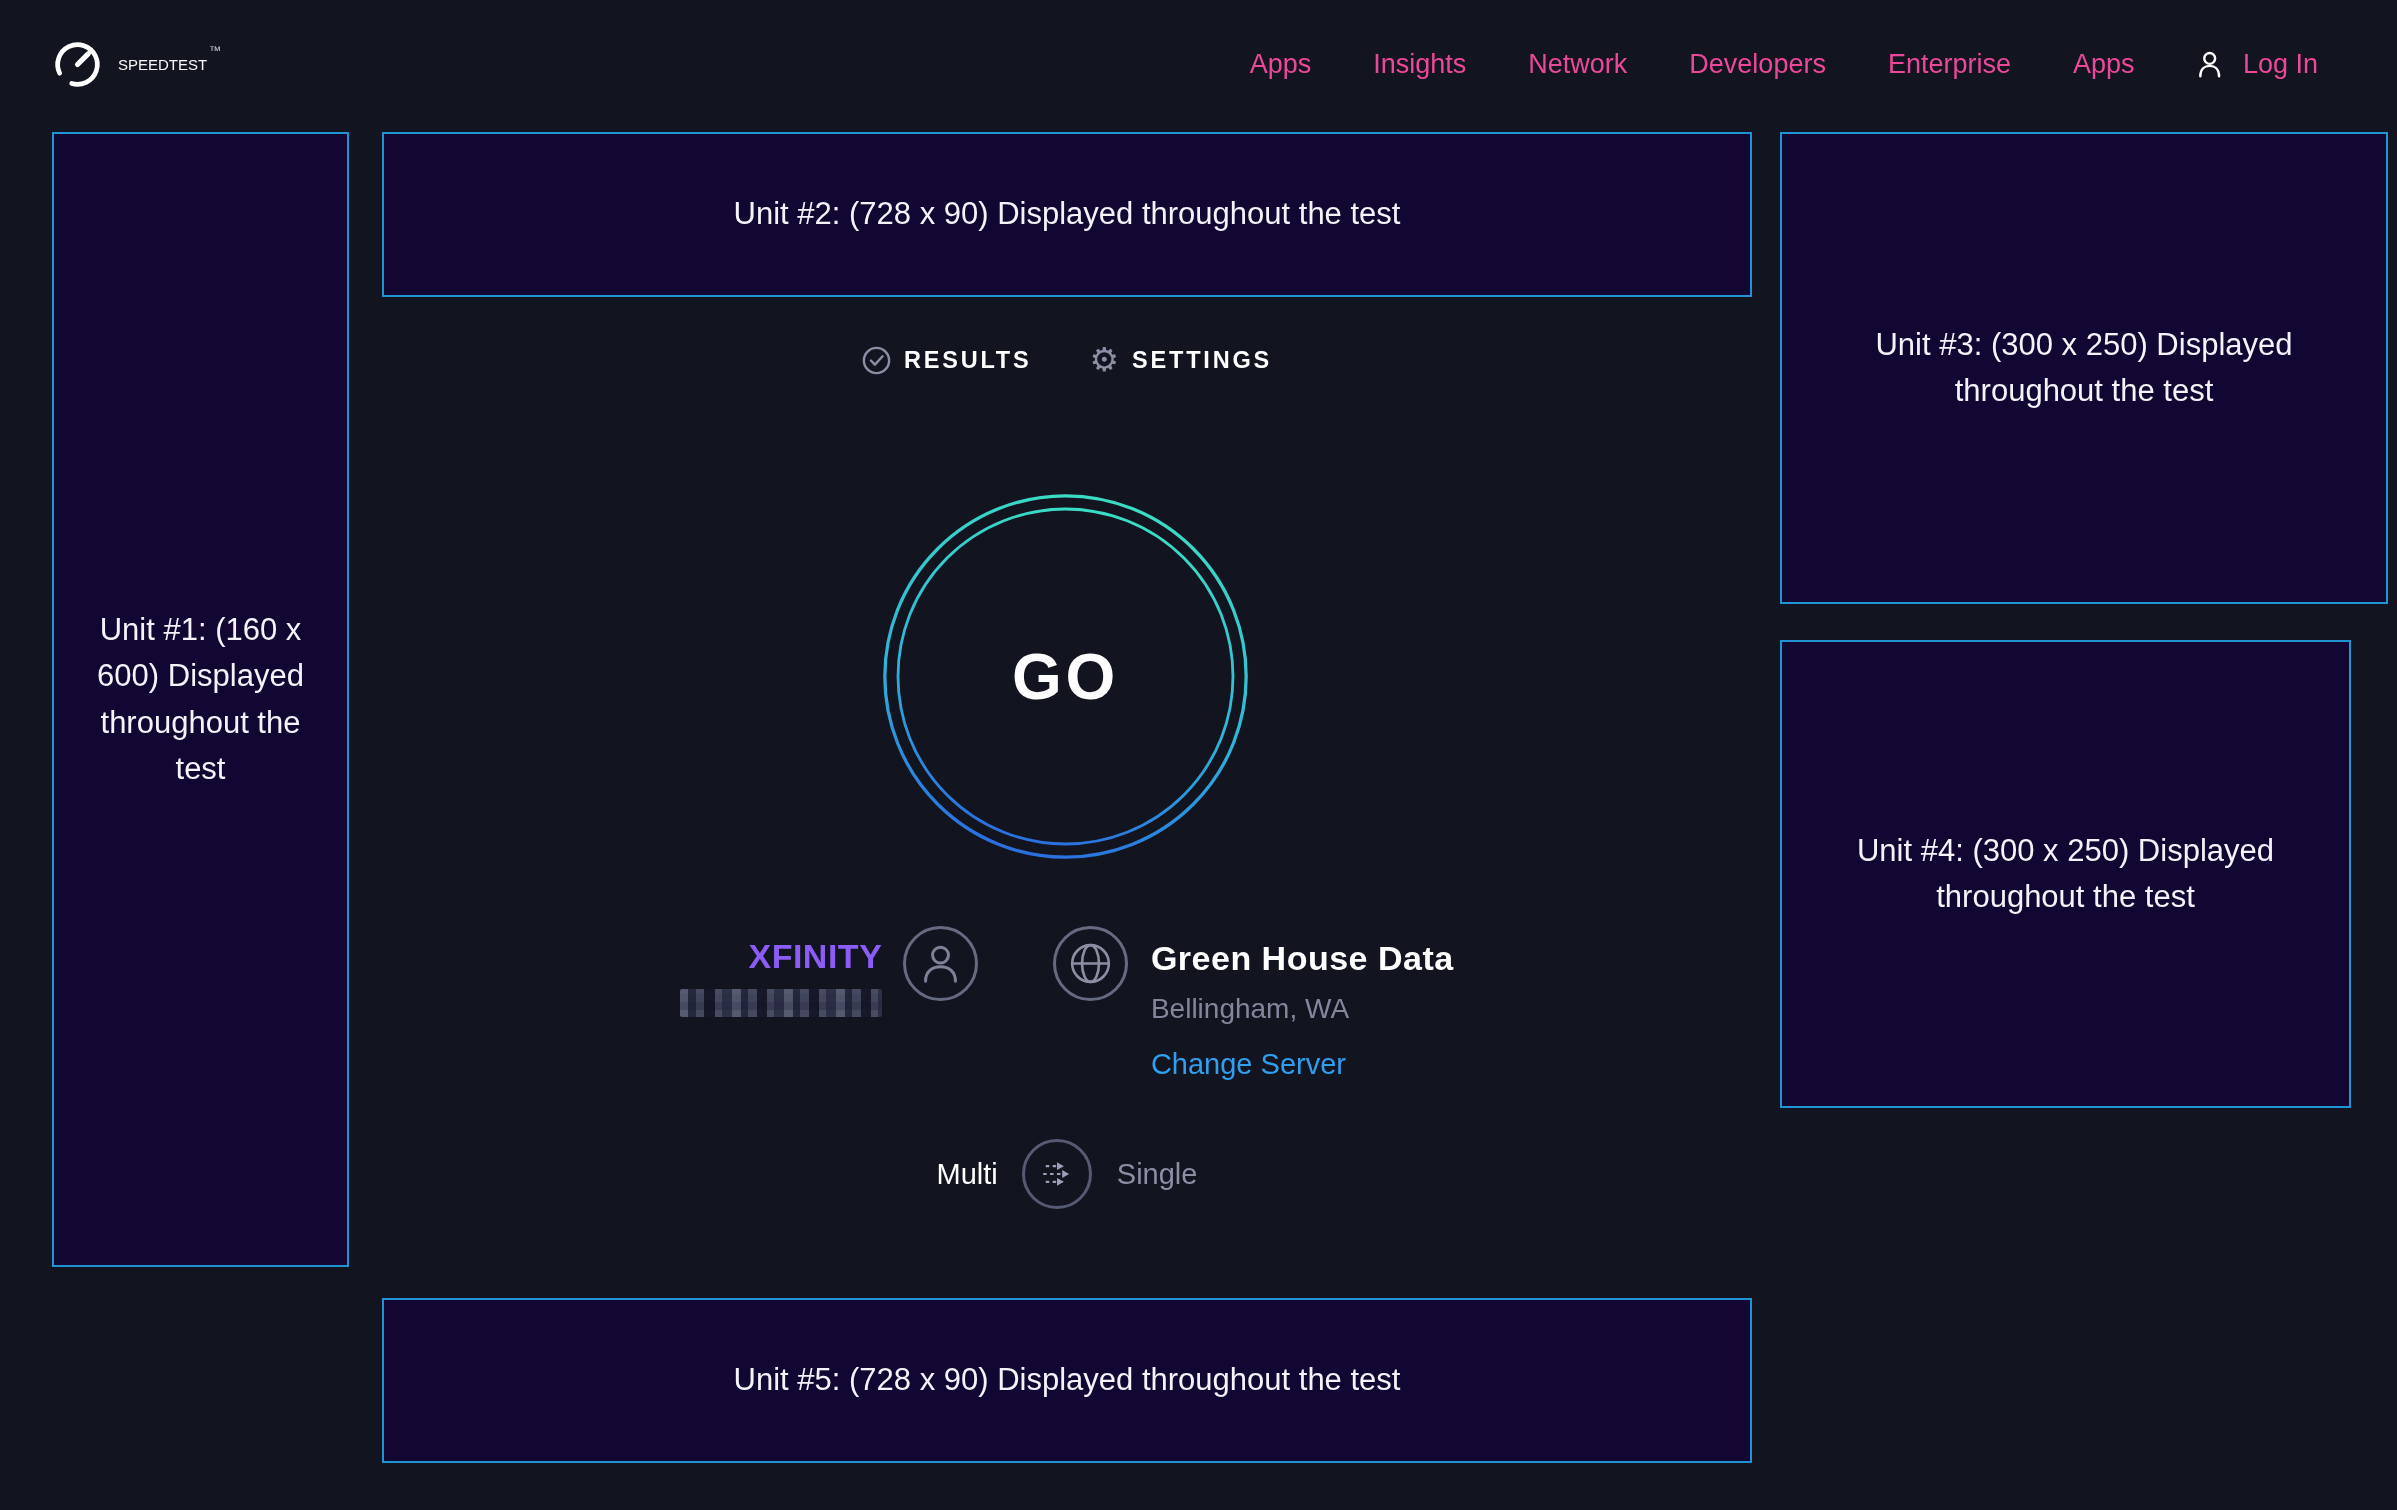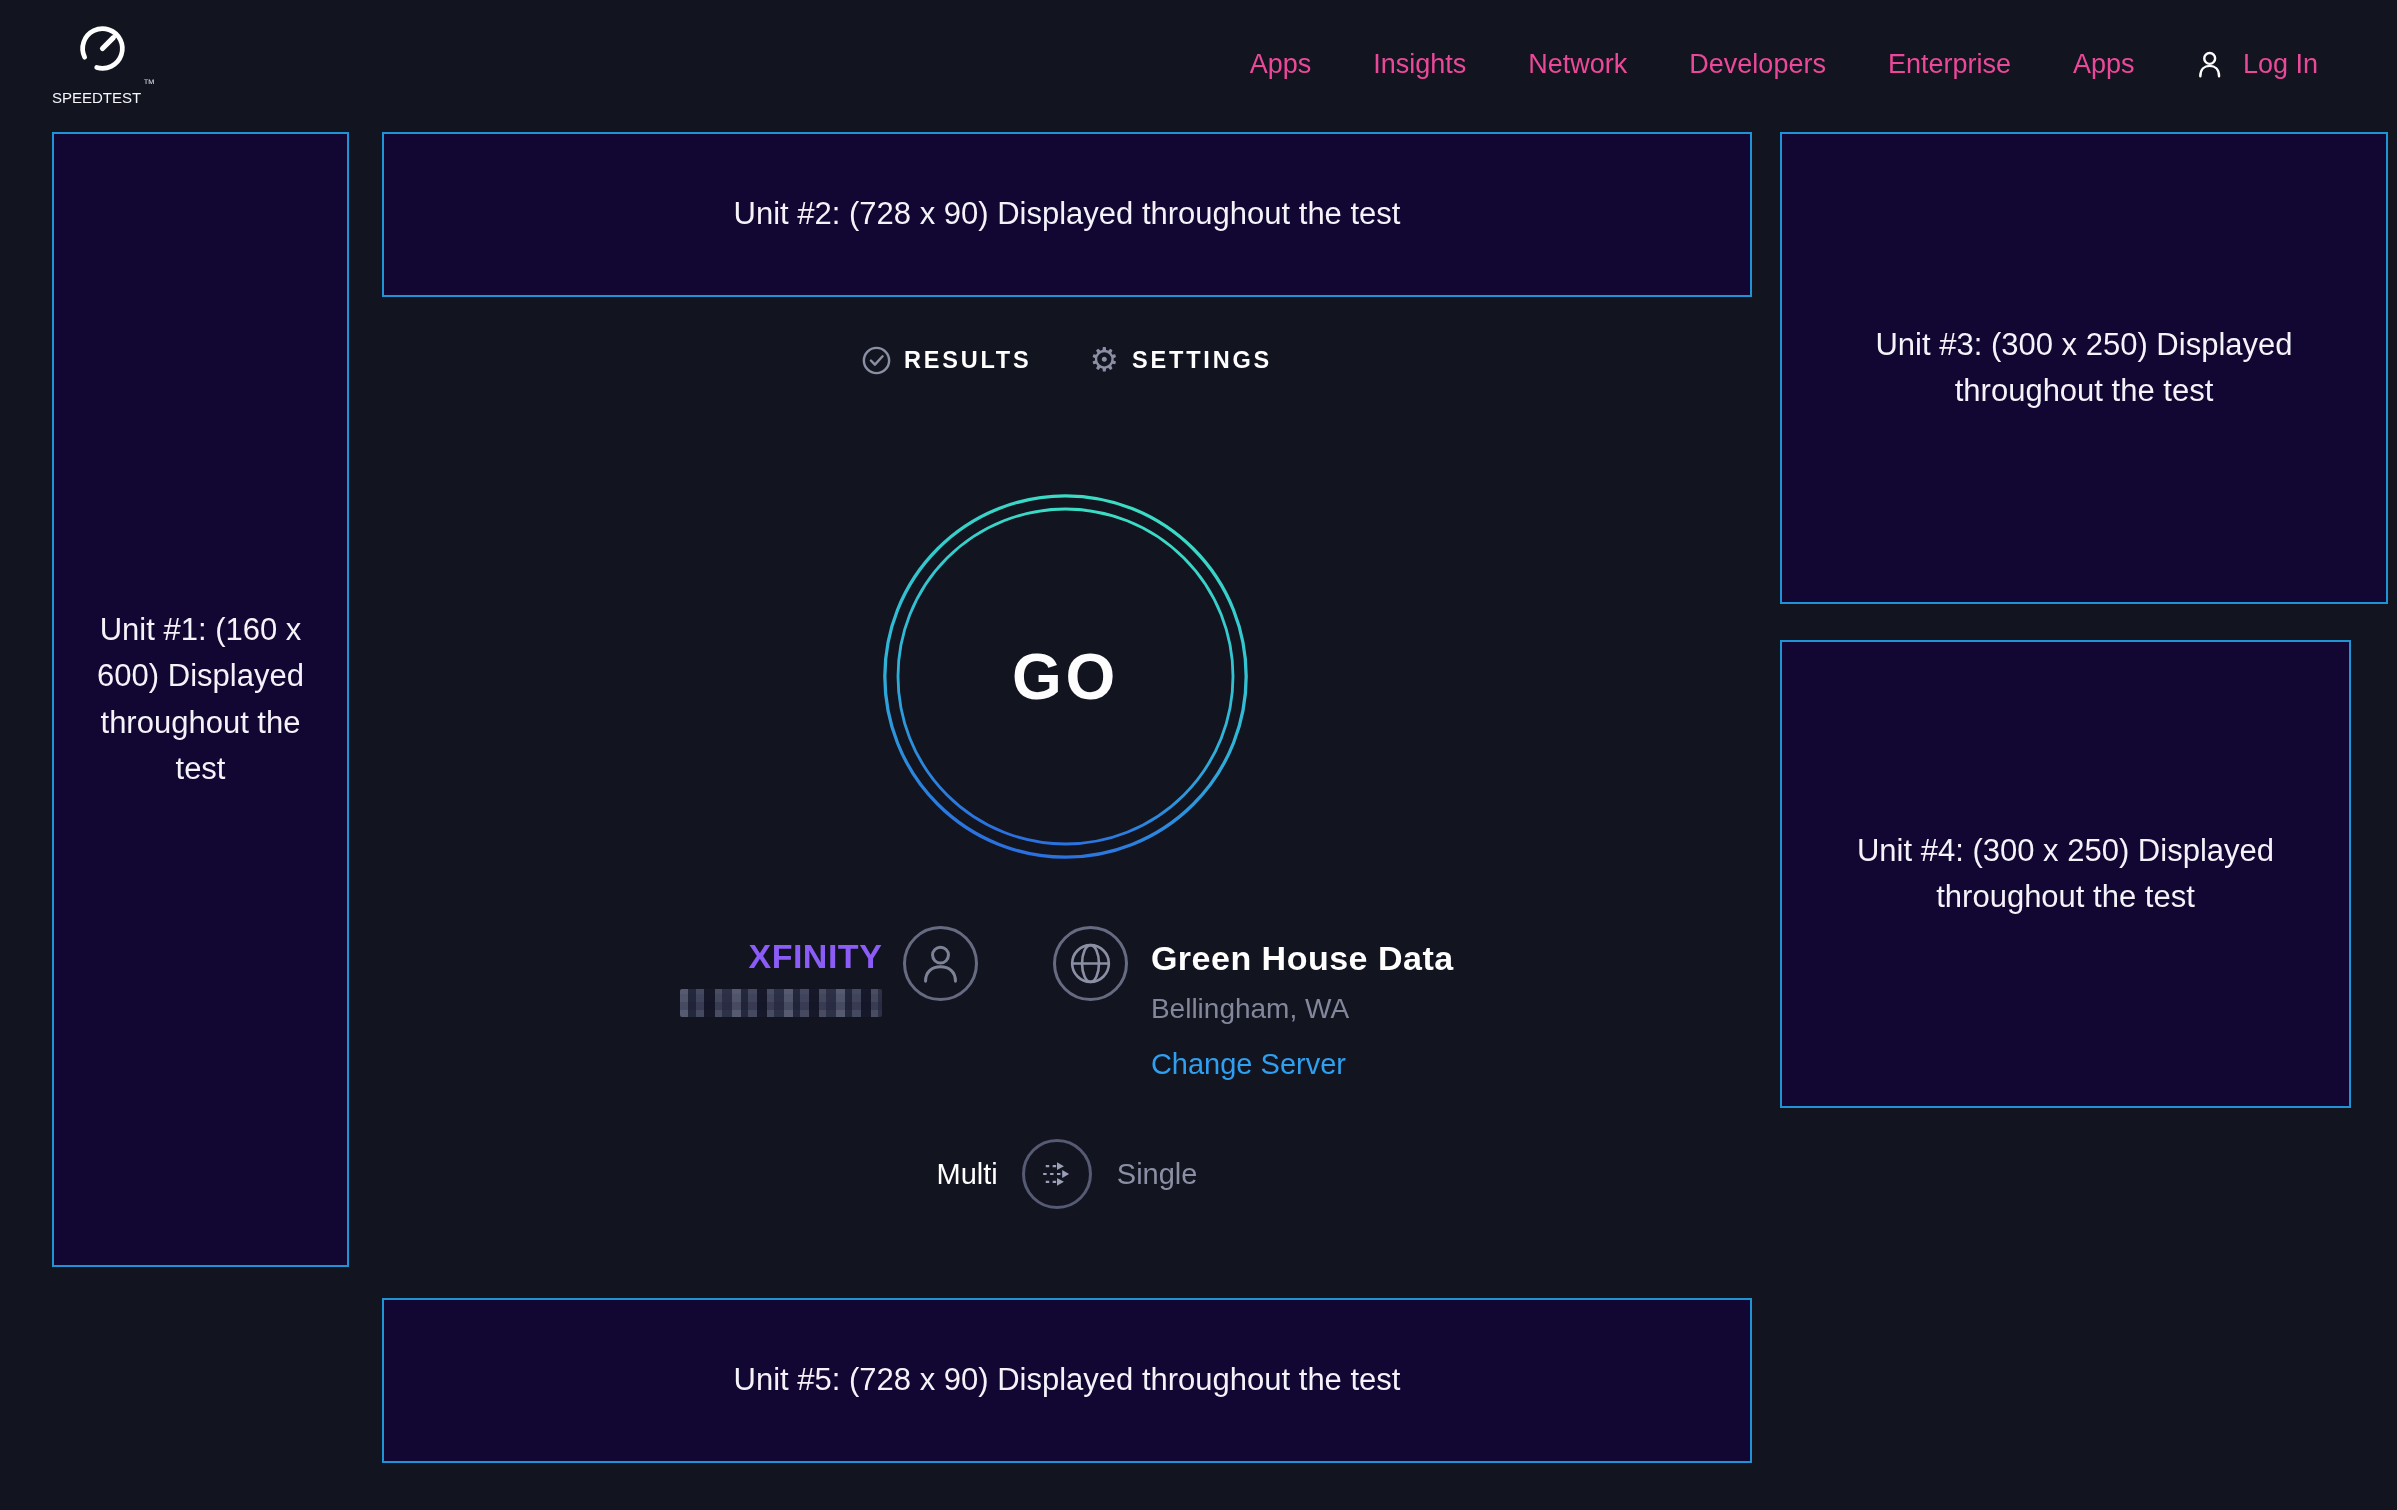--- a/index.html
+++ b/index.html
@@ -9,21 +9,21 @@
     background:#121420; overflow:hidden;
     font-family:"Liberation Sans", sans-serif;
     color:#f7f7fa;
   }
 
   
   #header {
     position:absolute; top:0; left:0; width:100%; height:128px;
     display:flex; align-items:center; padding:0 79px 0 52px;
   }
-  .logo { display:flex; align-items:center; gap:15px; cursor:pointer;flex-direction:column; }
+  .logo { display:flex; align-items:center; gap:15px; cursor:pointer; }
   .logo-tm { font-size:12.2px; vertical-align:top; position:relative; top:-11.3px; left:1.9px; color:#cfd1da; }
   #nav { margin-left:auto; display:flex; align-items:center; gap:62px; }
   .nav-item { font-size:27px; color:#ec4899; cursor:pointer; white-space:nowrap; }
   .login { display:flex; align-items:center; gap:21px; margin-left:62px; cursor:pointer; }
   .login .nav-item { margin:0; }
 
   
   .ad-unit {
     position:absolute; background:#120632; border:2.8px solid #2093d4;
     display:flex; align-items:center; justify-content:center;

